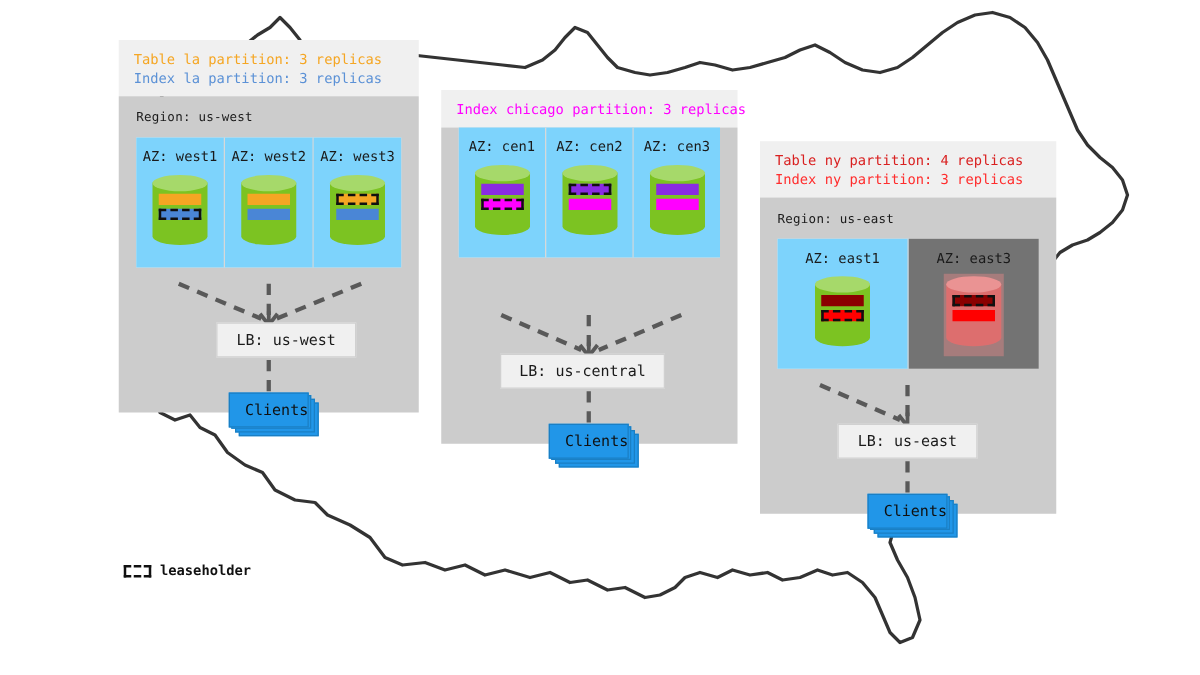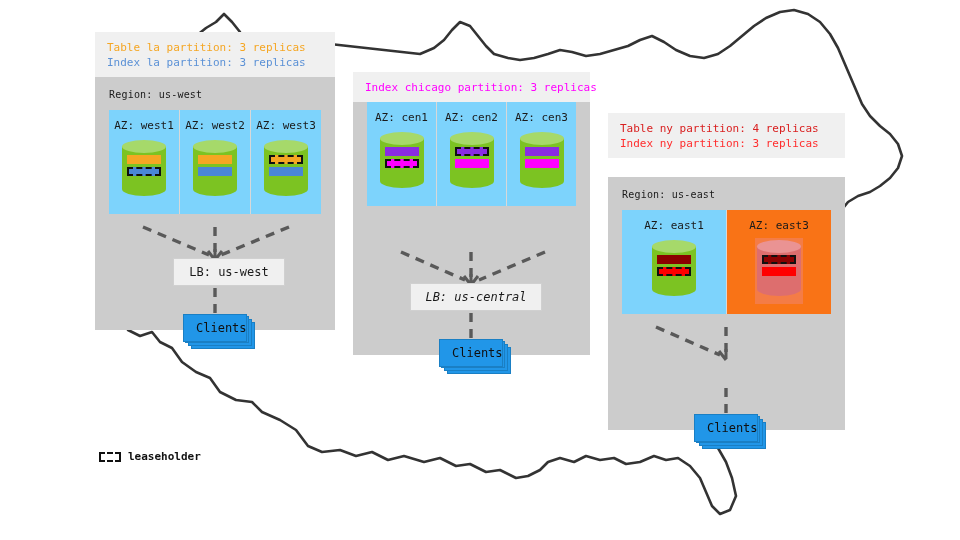--- a/index.html
+++ b/index.html
@@ -56,21 +56,21 @@
   }
   .az-cell {
     flex: 1 1 0;
     background: #7dd3fc;
     border-right: 1px solid #d8d8d8;
     padding: 9px 0 12px 0;
     text-align: center;
     position: relative;
   }
   .az-cell:last-child { border-right: none; }
-  .az-cell.failed { background: #f97316; }
+  .az-cell.failed { background: #737373; }
   .az-label {
     font-size: 11px;
     color: #1a1a1a;
     white-space: nowrap;
     margin-bottom: 8px;
     display: block;
   }
 
   
   .cyl {
@@ -312,37 +312,37 @@
       </div>
 
       <svg class="conn-svg" style="left:0; top:0;" width="237" height="253">
         <path d="M48 150 L112 178" stroke="#595959" stroke-width="3.4" stroke-dasharray="9,7" fill="none"></path>
         <path d="M192 150 L126 178" stroke="#595959" stroke-width="3.4" stroke-dasharray="9,7" fill="none"></path>
         <path d="M118 150 L118 176" stroke="#595959" stroke-width="3.4" stroke-dasharray="9,7" fill="none"></path>
         <path d="M118 172 L118 182 M111 174 L118 183 L125 174" stroke="#595959" stroke-width="3" fill="none"></path>
         <path d="M118 211 L118 236" stroke="#595959" stroke-width="3.4" stroke-dasharray="9,7" fill="none"></path>
       </svg>
 
-      <div class="lb-box" style="left:57px; top:181px; width:132px;font-style:italic;">LB: us-central</div>
+      <div class="lb-box" style="left:47px; top:181px; width:132px;">LB: us-central</div>
 
       <div class="clients" style="left:86px; top:237px; width:64px;">
         <div class="sheet" style="left:8px; top:8px; width:64px; height:27px;"></div>
         <div class="sheet" style="left:5px; top:5px; width:64px; height:27px;"></div>
         <div class="sheet" style="left:2px; top:2px; width:64px; height:27px;"></div>
         <div class="front" style="width:64px;">Clients</div>
       </div>
     </div>
   </div>
 
   <div class="region-panel" id="panel-us-east" style="left:608px; top:113px; width:237px;">
     <div class="part-header">
       <span class="part-line" style="color:#d92020">Table ny partition: 4 replicas</span>
       <span class="part-line" style="color:#ff2d2d">Index ny partition: 3 replicas</span>
     </div>
-    <div class="region-body" style="height:253px;margin-top:19px;">
+    <div class="region-body" style="height:253px;">
       <div class="region-title">Region: us-east</div>
 
       <div class="az-strip">
         <div class="az-cell">
           <span class="az-label">AZ: east1</span>
           <div class="cyl">
             <div class="body"></div>
             <div class="top"></div>
             <div class="bars">
               <div class="bar" style="background:#8b0000"></div>
@@ -363,20 +363,21 @@
         </div>
       </div>
 
       <svg class="conn-svg" style="left:0; top:0;" width="237" height="253">
         <path d="M48 150 L112 178" stroke="#595959" stroke-width="3.4" stroke-dasharray="9,7" fill="none"></path>
         <path d="M118 150 L118 176" stroke="#595959" stroke-width="3.4" stroke-dasharray="9,7" fill="none"></path>
         <path d="M118 172 L118 182 M111 174 L118 183" stroke="#595959" stroke-width="3" fill="none"></path>
         <path d="M118 211 L118 236" stroke="#595959" stroke-width="3.4" stroke-dasharray="9,7" fill="none"></path>
       </svg>
 
+      <div class="lb-box" style="left:62px; top:181px; width:112px;">LB: us-east</div>
 
       <div class="clients" style="left:86px; top:237px; width:64px;">
         <div class="sheet" style="left:8px; top:8px; width:64px; height:27px;"></div>
         <div class="sheet" style="left:5px; top:5px; width:64px; height:27px;"></div>
         <div class="sheet" style="left:2px; top:2px; width:64px; height:27px;"></div>
         <div class="front" style="width:64px;">Clients</div>
       </div>
     </div>
   </div>
 

